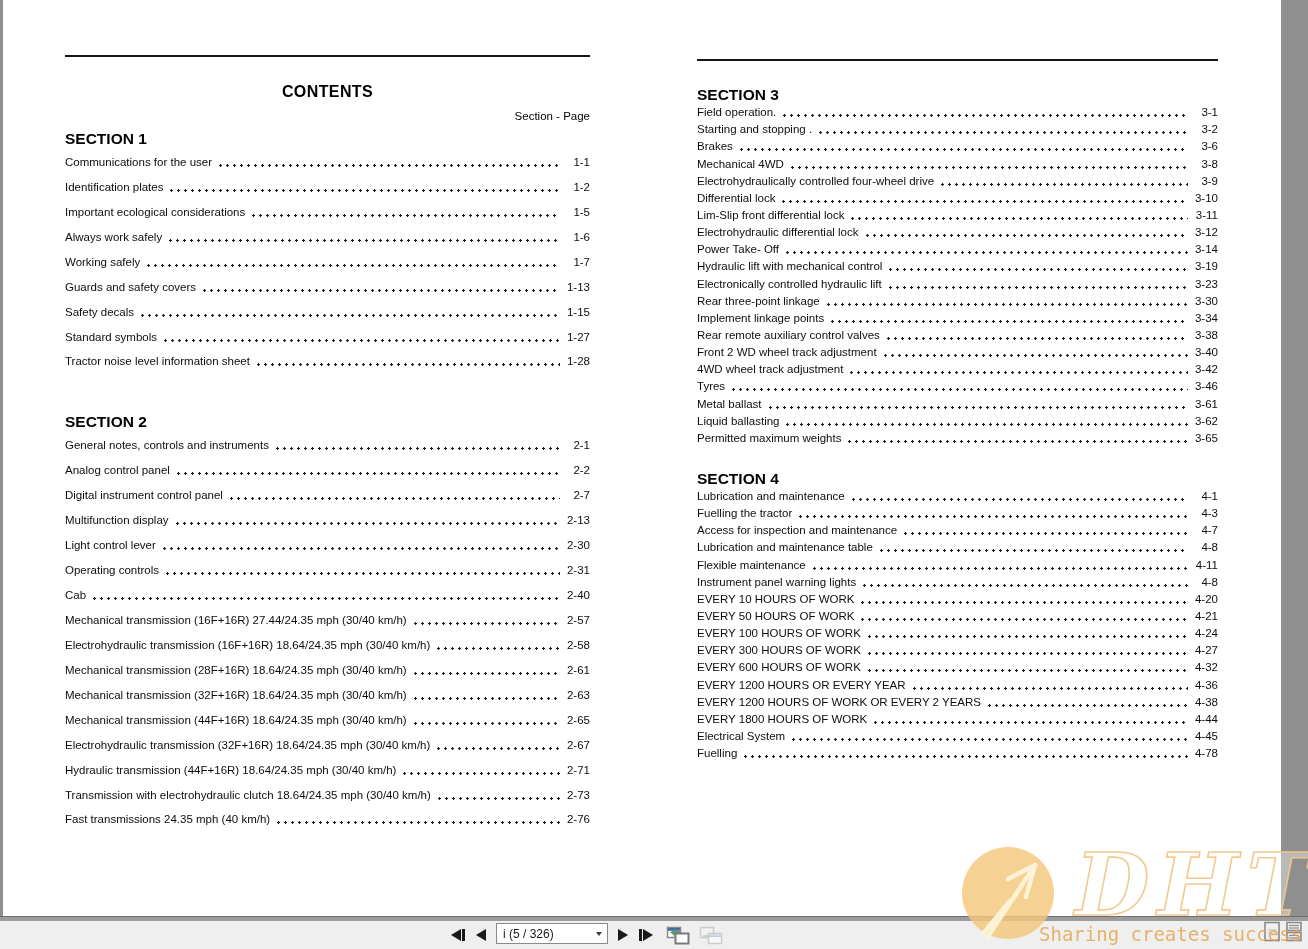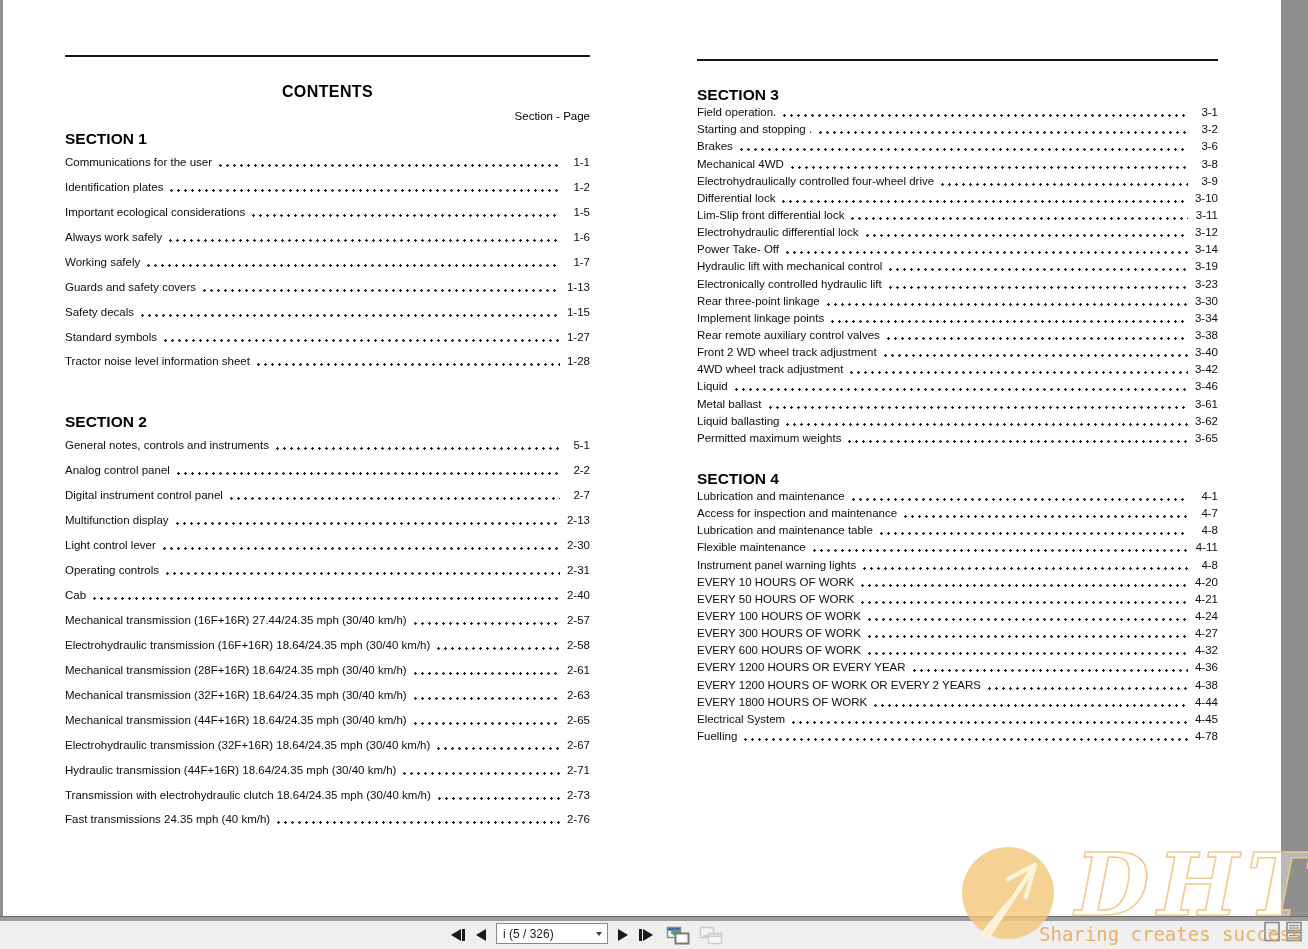--- a/index.html
+++ b/index.html
@@ -112,21 +112,21 @@
             <span class="toc-label">Tractor noise level information sheet</span>
             <span class="toc-dots"></span>
             <span class="toc-page">1-28</span>
           </div>
         </div>
         <div class="toc-section">
           <div class="sec-heading">SECTION 2</div>
           <div class="toc-row">
             <span class="toc-label">General notes, controls and instruments</span>
             <span class="toc-dots"></span>
-            <span class="toc-page">5-1</span>
+            <span class="toc-page">2-1</span>
           </div>
           <div class="toc-row">
             <span class="toc-label">Analog control panel</span>
             <span class="toc-dots"></span>
             <span class="toc-page">2-2</span>
           </div>
           <div class="toc-row">
             <span class="toc-label">Digital instrument control panel</span>
             <span class="toc-dots"></span>
             <span class="toc-page">2-7</span>
@@ -279,21 +279,21 @@
             <span class="toc-label">Front 2 WD wheel track adjustment</span>
             <span class="toc-dots"></span>
             <span class="toc-page">3-40</span>
           </div>
           <div class="toc-row">
             <span class="toc-label">4WD wheel track adjustment</span>
             <span class="toc-dots"></span>
             <span class="toc-page">3-42</span>
           </div>
           <div class="toc-row">
-            <span class="toc-label">Liquid</span>
+            <span class="toc-label">Tyres</span>
             <span class="toc-dots"></span>
             <span class="toc-page">3-46</span>
           </div>
           <div class="toc-row">
             <span class="toc-label">Metal ballast</span>
             <span class="toc-dots"></span>
             <span class="toc-page">3-61</span>
           </div>
           <div class="toc-row">
             <span class="toc-label">Liquid ballasting</span>
@@ -305,20 +305,25 @@
             <span class="toc-dots"></span>
             <span class="toc-page">3-65</span>
           </div>
         </div>
         <div class="toc-section">
           <div class="sec-heading">SECTION 4</div>
           <div class="toc-row">
             <span class="toc-label">Lubrication and maintenance</span>
             <span class="toc-dots"></span>
             <span class="toc-page">4-1</span>
+          </div>
+          <div class="toc-row">
+            <span class="toc-label">Fuelling the tractor</span>
+            <span class="toc-dots"></span>
+            <span class="toc-page">4-3</span>
           </div>
           <div class="toc-row">
             <span class="toc-label">Access for inspection and maintenance</span>
             <span class="toc-dots"></span>
             <span class="toc-page">4-7</span>
           </div>
           <div class="toc-row">
             <span class="toc-label">Lubrication and maintenance table</span>
             <span class="toc-dots"></span>
             <span class="toc-page">4-8</span>

